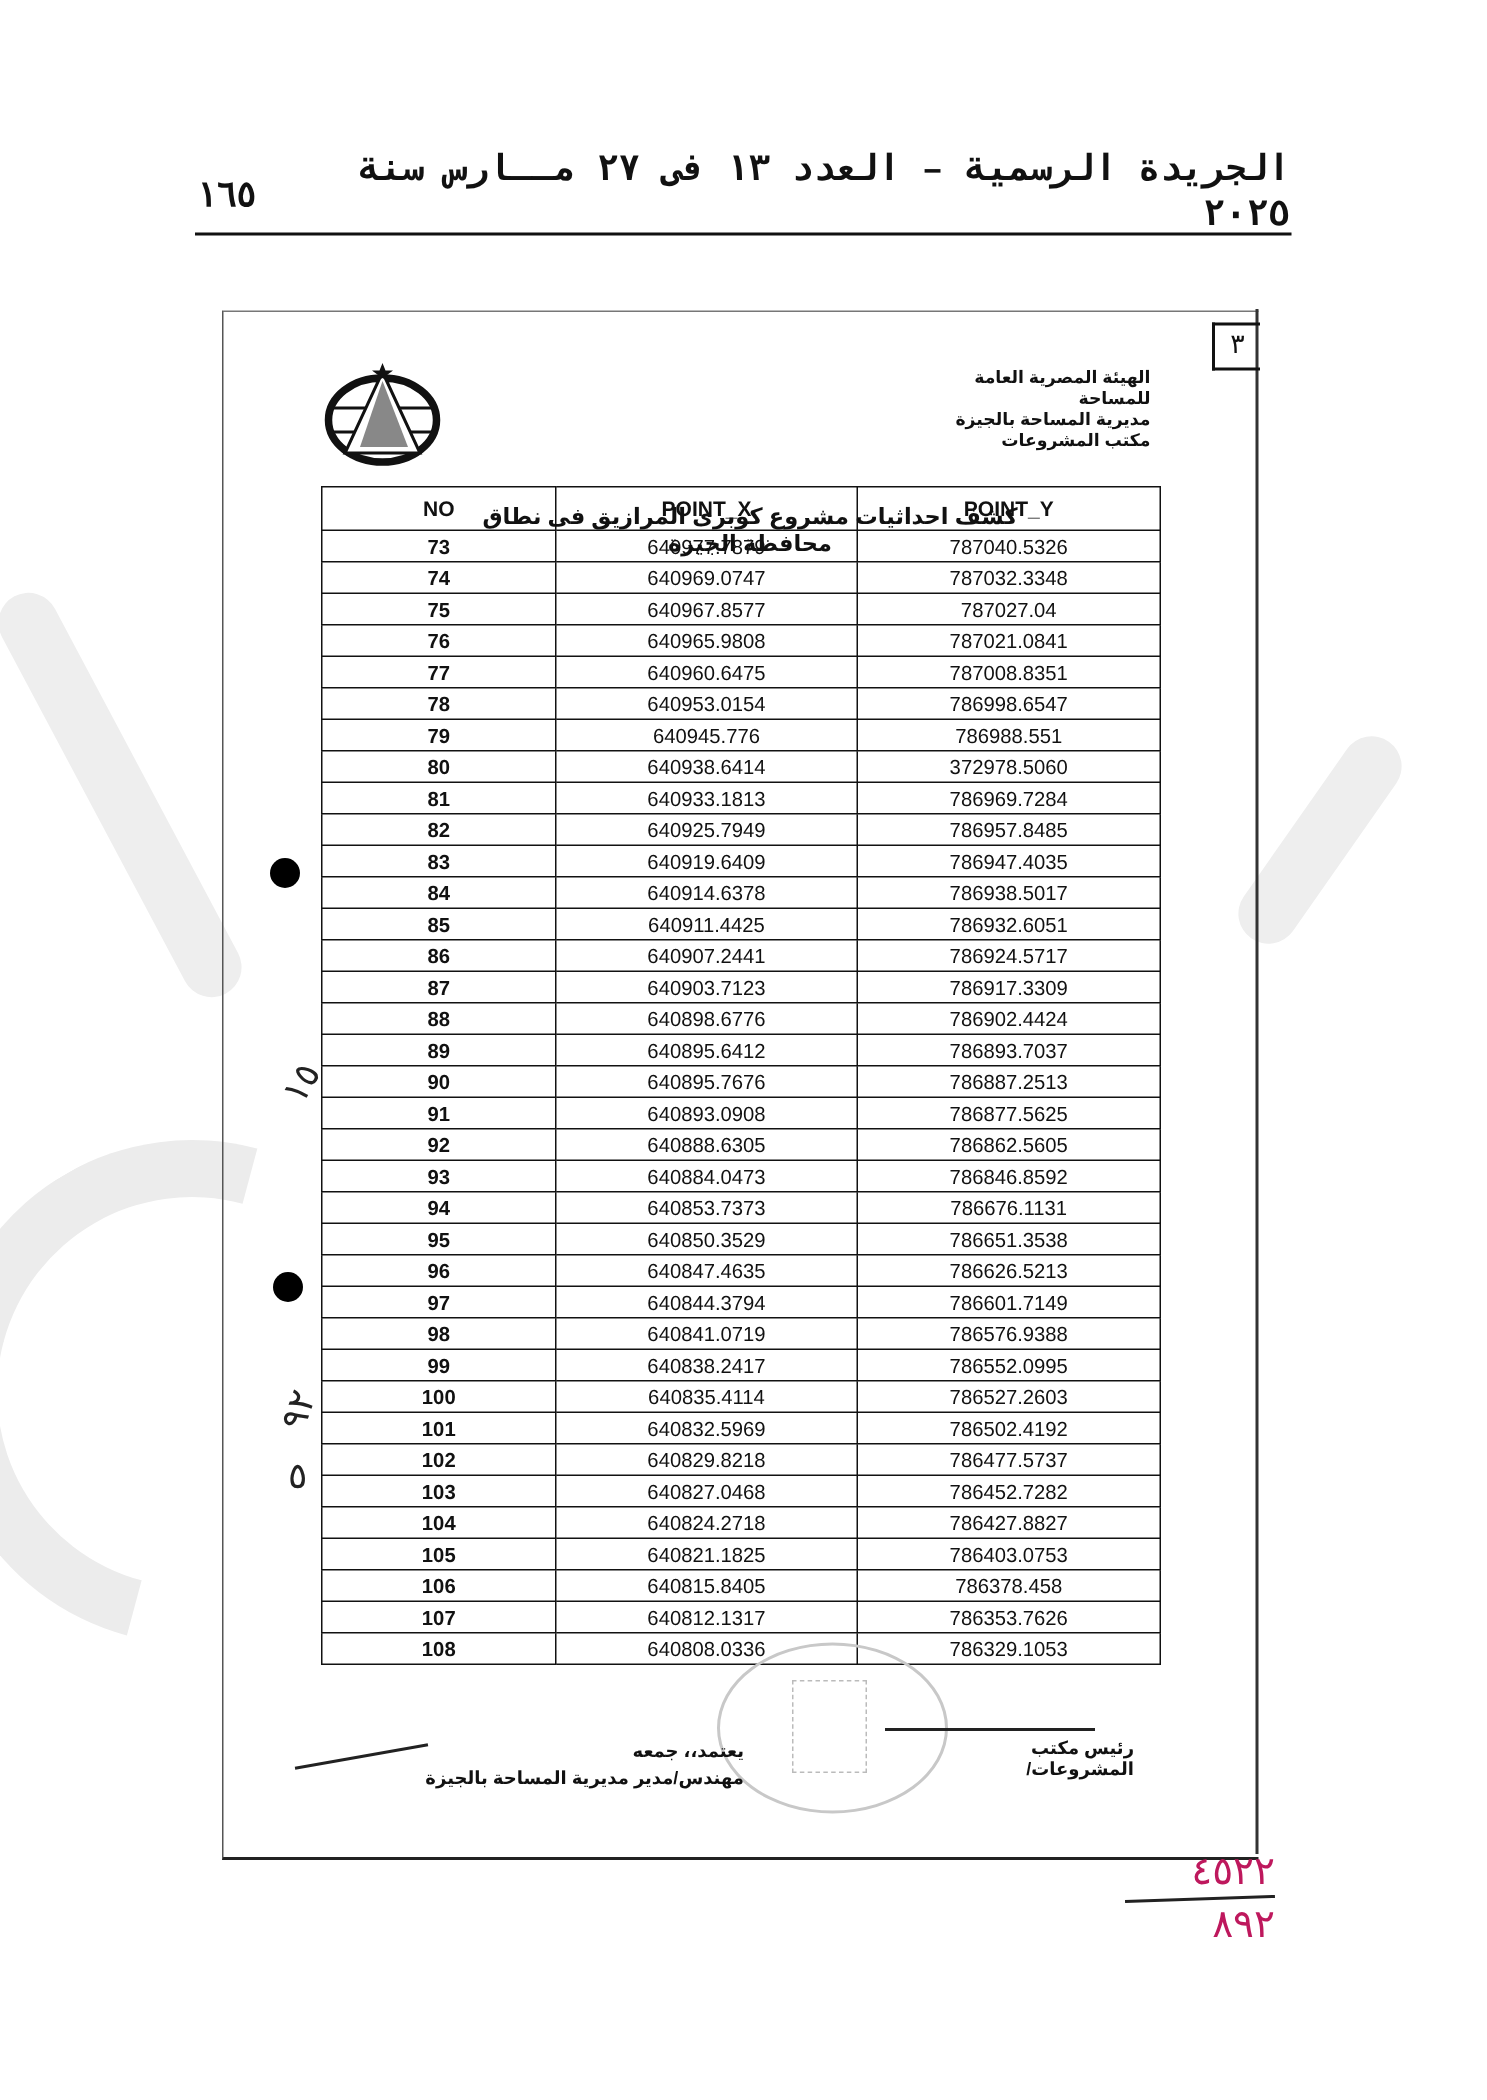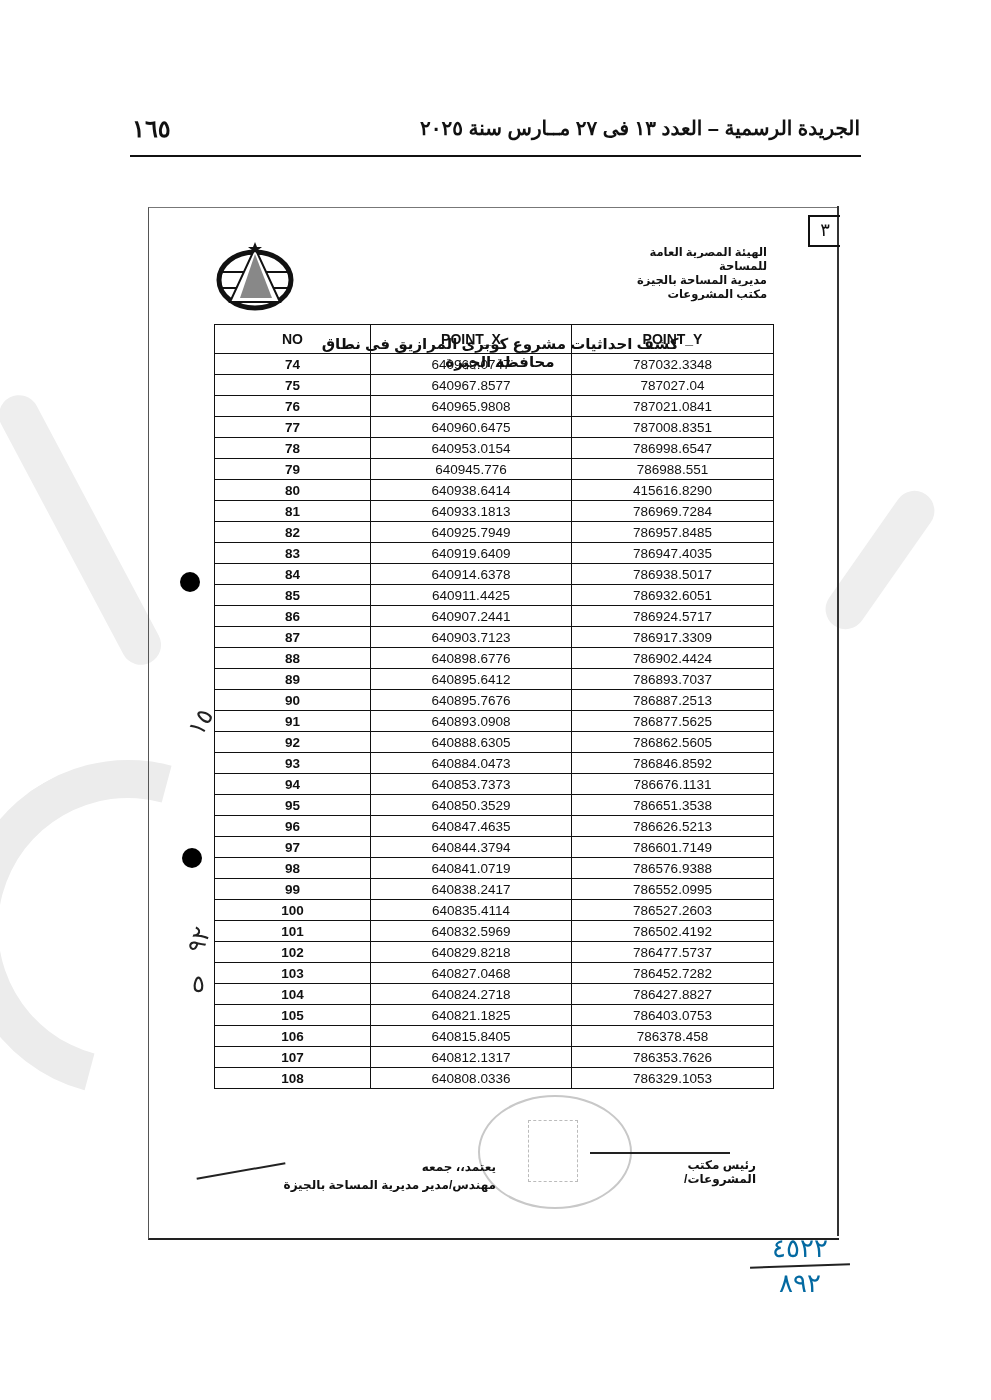--- a/index.html
+++ b/index.html
@@ -6,21 +6,21 @@
   body {
     width:991px; height:1400px; background:#ffffff; position:relative; overflow:hidden;
     font-family: "Liberation Sans", "DejaVu Sans", sans-serif; color:#111;
   }
   .watermark { position:absolute; color:#e6e6e6; font-weight:bold; pointer-events:none; }
   .wm1 { left:-40px; top:760px; width:260px; height:260px; border:38px solid #ececec; border-radius:50%; border-right-color:transparent; border-bottom-color:transparent; transform:rotate(-30deg); }
   .wm3 { left:60px; top:380px; width:40px; height:300px; background:#eeeeee; transform:rotate(-28deg); border-radius:20px; }
   .wm4 { left:860px; top:480px; width:40px; height:160px; background:#eeeeee; transform:rotate(35deg); border-radius:20px; }
 
   .running-head { position:absolute; left:132px; top:108px; width:728px; height:40px; display:flex; justify-content:space-between; align-items:center; direction:rtl; }
-  .running-title { font-family:Liberation Sans, sans-serif; font-size:20px; font-weight:bold; }
+  .running-title { font-family:Liberation Mono, monospace; font-size:24px; font-weight:bold; }
   .page-num { font-family:"DejaVu Serif", serif; font-size:24px; font-weight:bold; }
   .head-rule { position:absolute; left:130px; top:155px; width:731px; height:2px; background:#111; }
 
   .sheet { position:absolute; left:148px; top:207px; width:690px; height:1030px; border-left:1px solid #555; border-top:1px solid #777; border-bottom:2px solid #222; }
   .sheet-right { position:absolute; right:0; top:-2px; width:2px; height:1030px; background:#333; }
 
   .page-marker { position:absolute; left:808px; top:215px; width:30px; height:28px; border:2px solid #111; border-right:none; font-size:18px; text-align:center; line-height:26px; font-family:"DejaVu Sans", sans-serif; }
 
   .org-block { position:absolute; left:607px; top:245px; width:160px; text-align:right; direction:rtl; font-size:11.5px; font-weight:bold; line-height:14px; }
   .logo { position:absolute; left:210px; top:240px; width:90px; height:72px; }
@@ -34,21 +34,21 @@
 
   .dot { position:absolute; width:20px; height:20px; border-radius:50%; background:#000; }
   .hand-note { position:absolute; font-family:"DejaVu Serif", serif; font-size:24px; color:#222; }
 
   .sig-left { position:absolute; left:196px; top:1158px; width:300px; direction:rtl; font-size:12px; font-weight:bold; line-height:18px; }
   .sig-right { position:absolute; left:636px; top:1158px; width:120px; direction:rtl; text-align:right; font-size:12px; font-weight:bold; }
   .stamp { position:absolute; left:478px; top:1095px; width:150px; height:110px; border:2px solid #c8c8c8; border-radius:50%; }
   .stamp-inner { position:absolute; left:528px; top:1120px; width:48px; height:60px; border:1px dashed #bbb; }
   .sig-scribble { position:absolute; border-bottom:2px solid #222; }
 
-  .fraction { position:absolute; left:750px; top:1233px; width:100px; text-align:center; font-family:"DejaVu Serif", serif; font-size:26px; color:#0369a1; }
+  .fraction { position:absolute; left:750px; top:1233px; width:100px; text-align:right; font-family:"DejaVu Serif", serif; font-size:26px; color:#be185d; }
   .fraction .num { display:block; line-height:30px; }
   .fraction .rule { display:block; height:2px; background:#222; margin:2px 0; transform:rotate(-2deg); }
   .fraction .den { display:block; line-height:28px; }
 </style>
 </head>
 <body>
 
 <div class="watermark wm1"></div>
 <div class="watermark wm3"></div>
 <div class="watermark wm4"></div>
@@ -87,20 +87,25 @@
 <table class="coords">
   <thead>
     <tr>
       <th>NO</th>
       <th>POINT_X</th>
       <th>POINT_Y</th>
     </tr>
   </thead>
   <tbody id="tbody">
       <tr>
+        <td class="no">73</td>
+        <td class="x">640977.7879</td>
+        <td class="y">787040.5326</td>
+      </tr>
+      <tr>
         <td class="no">74</td>
         <td class="x">640969.0747</td>
         <td class="y">787032.3348</td>
       </tr>
       <tr>
         <td class="no">75</td>
         <td class="x">640967.8577</td>
         <td class="y">787027.04</td>
       </tr>
       <tr>
@@ -119,21 +124,21 @@
         <td class="y">786998.6547</td>
       </tr>
       <tr>
         <td class="no">79</td>
         <td class="x">640945.776</td>
         <td class="y">786988.551</td>
       </tr>
       <tr>
         <td class="no">80</td>
         <td class="x">640938.6414</td>
-        <td class="y">415616.8290</td>
+        <td class="y">372978.5060</td>
       </tr>
       <tr>
         <td class="no">81</td>
         <td class="x">640933.1813</td>
         <td class="y">786969.7284</td>
       </tr>
       <tr>
         <td class="no">82</td>
         <td class="x">640925.7949</td>
         <td class="y">786957.8485</td>

